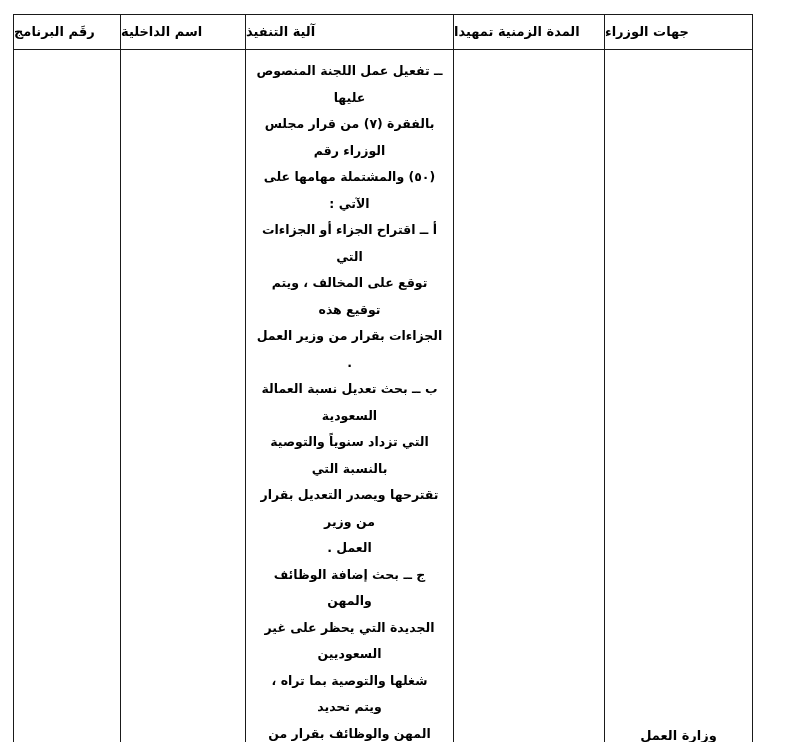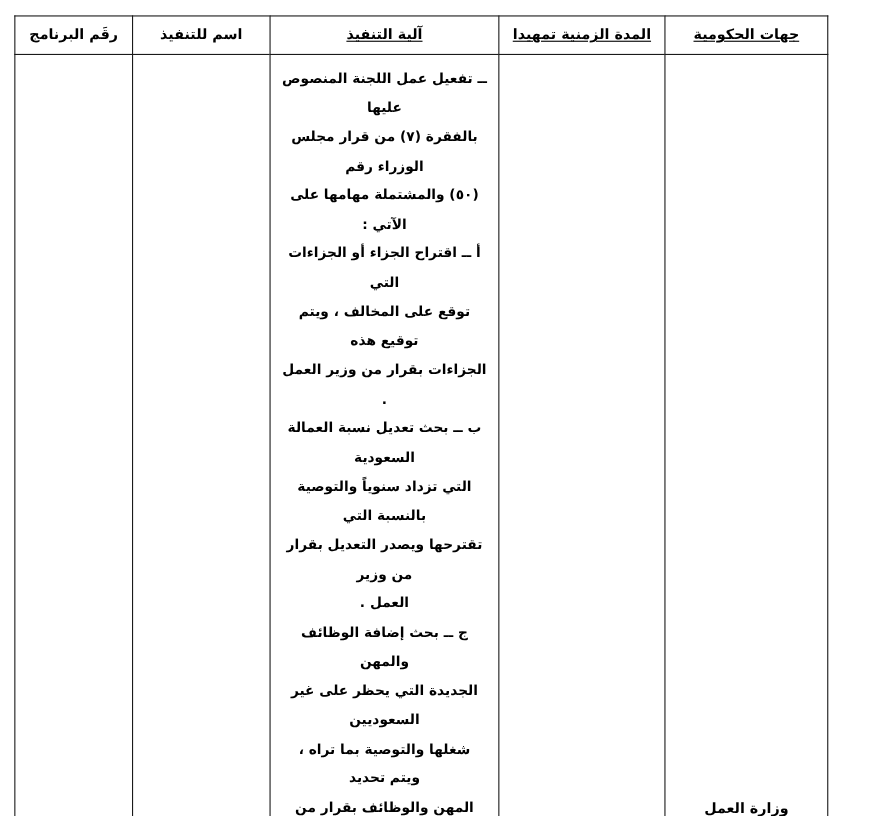--- a/index.html
+++ b/index.html
@@ -40,28 +40,27 @@
   }
   
   .col-num      { width: 107px; }
   .col-name     { width: 125px; }
   .col-mech     { width: 208px; }
   .col-duration { width: 151px; }
   .col-entities { width: 148px; }
 
   thead th {
     height: 34px;
-    text-align: center;
+    text-align: left;
     font-weight: bold;
     font-size: 13px;
     line-height: 1.1;
   }
   thead th .hdr-label {
     display: inline-block;
-    text-decoration: underline;
     text-underline-offset: 2px;
   }
   thead th.no-underline .hdr-label {
     text-decoration: none;
   }
 
   td.cell-mech {
     vertical-align: top;
     text-align: center;
     padding: 8px 10px 10px 10px;
@@ -94,30 +93,30 @@
       <col class="col-entities">
       <col class="col-duration">
       <col class="col-mech">
       <col class="col-name">
       <col class="col-num">
     </colgroup>
 
     <thead>
       <tr>
         <th>
-          <span class="hdr-label">جهات الحكومية</span>
+          <span class="hdr-label">جهات الوزراء</span>
         </th>
         <th>
           <span class="hdr-label">المدة الزمنية تمهيدا</span>
         </th>
         <th>
           <span class="hdr-label">آلية التنفيذ</span>
         </th>
         <th class="no-underline">
-          <span class="hdr-label">اسم للتنفيذ</span>
+          <span class="hdr-label">اسم الداخلية</span>
         </th>
         <th class="no-underline">
           <span class="hdr-label">رقَم البرنامج</span>
         </th>
       </tr>
     </thead>
 
     <tbody>
       <tr>
         <td class="cell-center">

